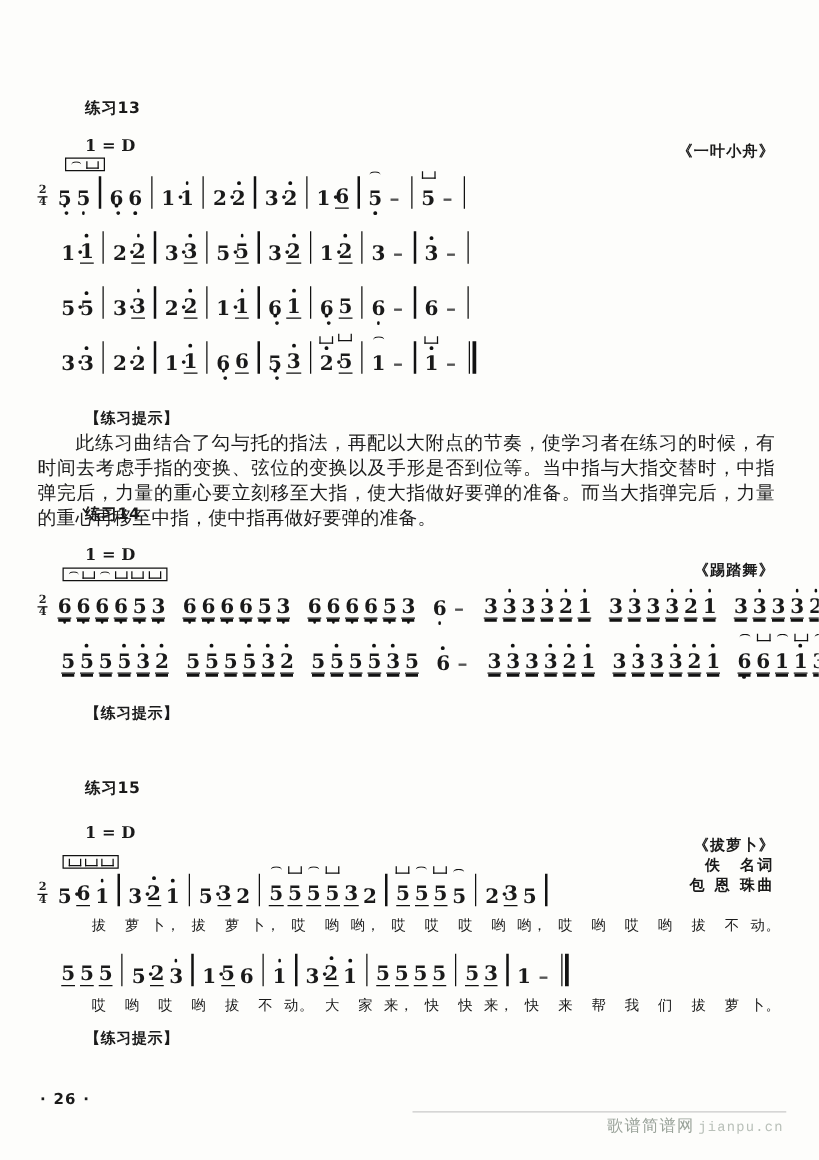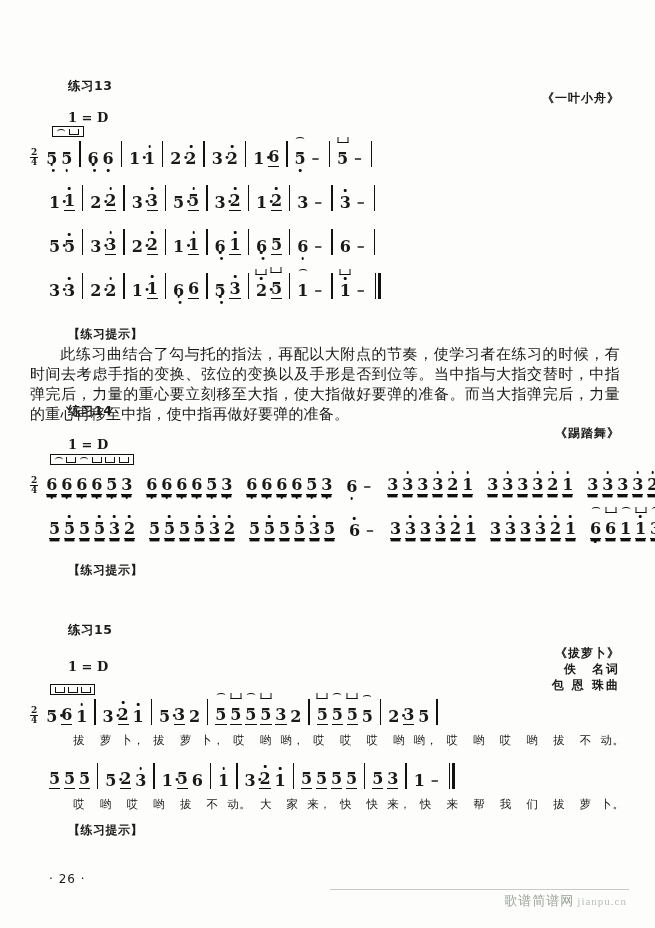--- a/index.html
+++ b/index.html
@@ -14,21 +14,21 @@
   .page{position:absolute;inset:0;}
 
   
   .ex-label{
     font-size:12.5px;font-weight:bold;letter-spacing:.5px;
   }
   .key-sig{font-size:13px;font-weight:bold;font-family:"DejaVu Serif","Liberation Serif",serif;}
   .credit{
     text-align:right;font-size:12px;line-height:16px;font-weight:bold;
   }
-  .credit .song{letter-spacing:1px;}
+  .credit .song{letter-spacing:1px;margin-top:23px;}
   .credit .by{letter-spacing:2px;}
 
   .tip-head{font-size:12px;font-weight:bold;letter-spacing:.5px;}
   .tip-body{
     font-size:15px;line-height:20px;text-align:justify;
     text-justify:inter-ideograph;letter-spacing:.2px;
   }
   .tip-body .ind{display:inline-block;width:2em;}
 
   
@@ -117,24 +117,24 @@
   .fingbox span.gou{border-bottom:1.2px solid #111;border-left:1.2px solid #111;border-right:1.2px solid #111;}
 
   
   .lyrics{
     display:flex;font-size:11.5px;letter-spacing:.5px;
     height:20px;align-items:center;
   }
   .lyrics span{display:inline-block;text-align:center;}
 
   
-  .pagenum{font-size:12px;font-weight:normal;letter-spacing:1px;margin-left:17px;}
+  .pagenum{font-size:12px;font-weight:bold;letter-spacing:1px;}
   .watermark{
     font-size:13px;color:#9aa39a;letter-spacing:1px;
-    font-family:Liberation Serif, serif;
+    font-family:Liberation Mono, monospace;
     margin-left:32px;
   }
   .watermark .en{color:#b9c0b9;font-size:11px;margin-left:3px;}
   .rule{height:1px;background:#c9c9c9;}
 </style>
 </head>
 <body>
 
 <div class="page">
 

